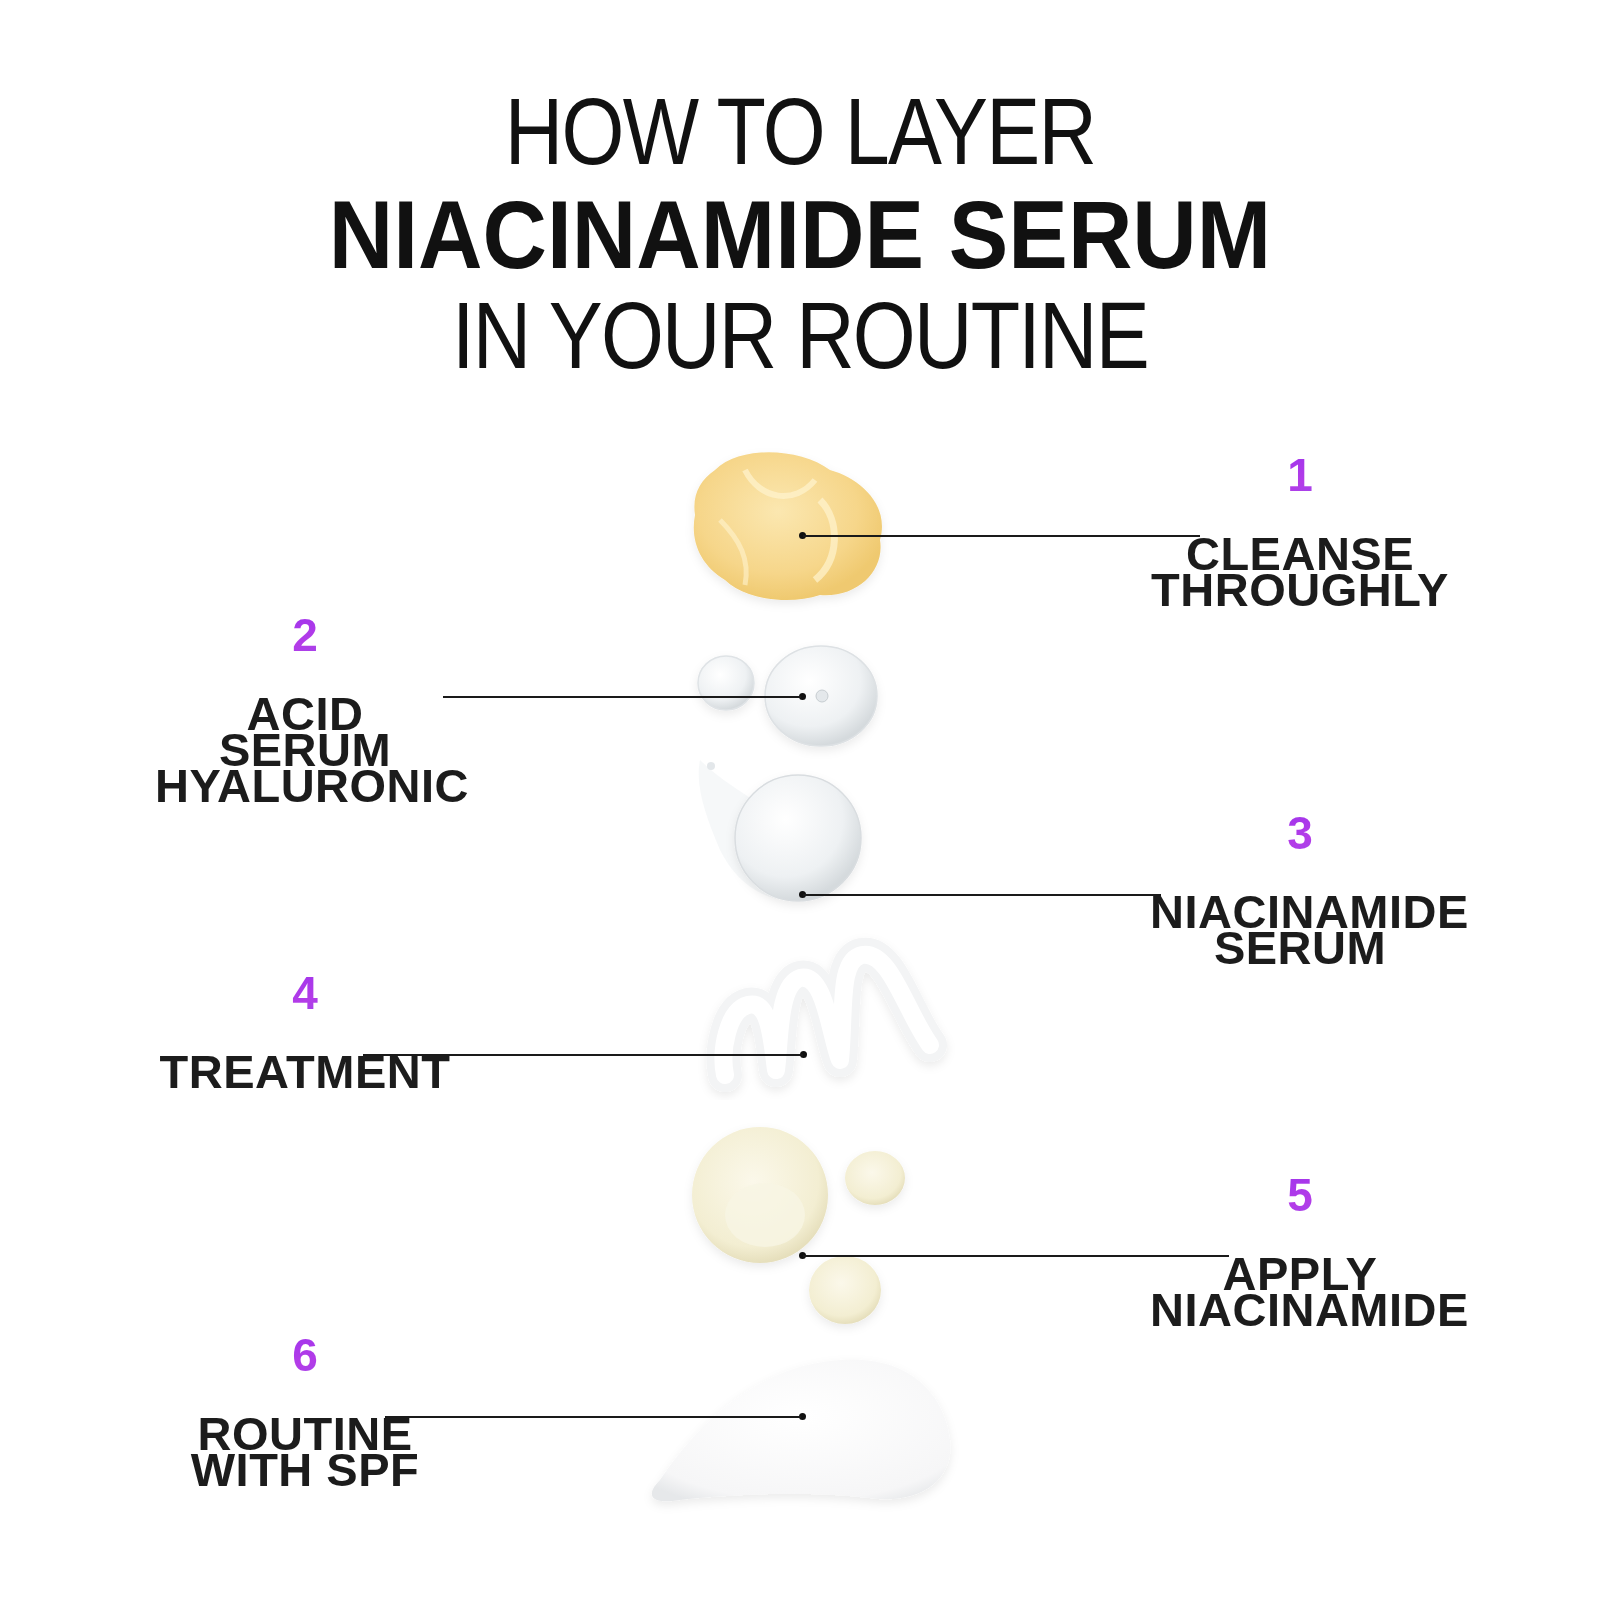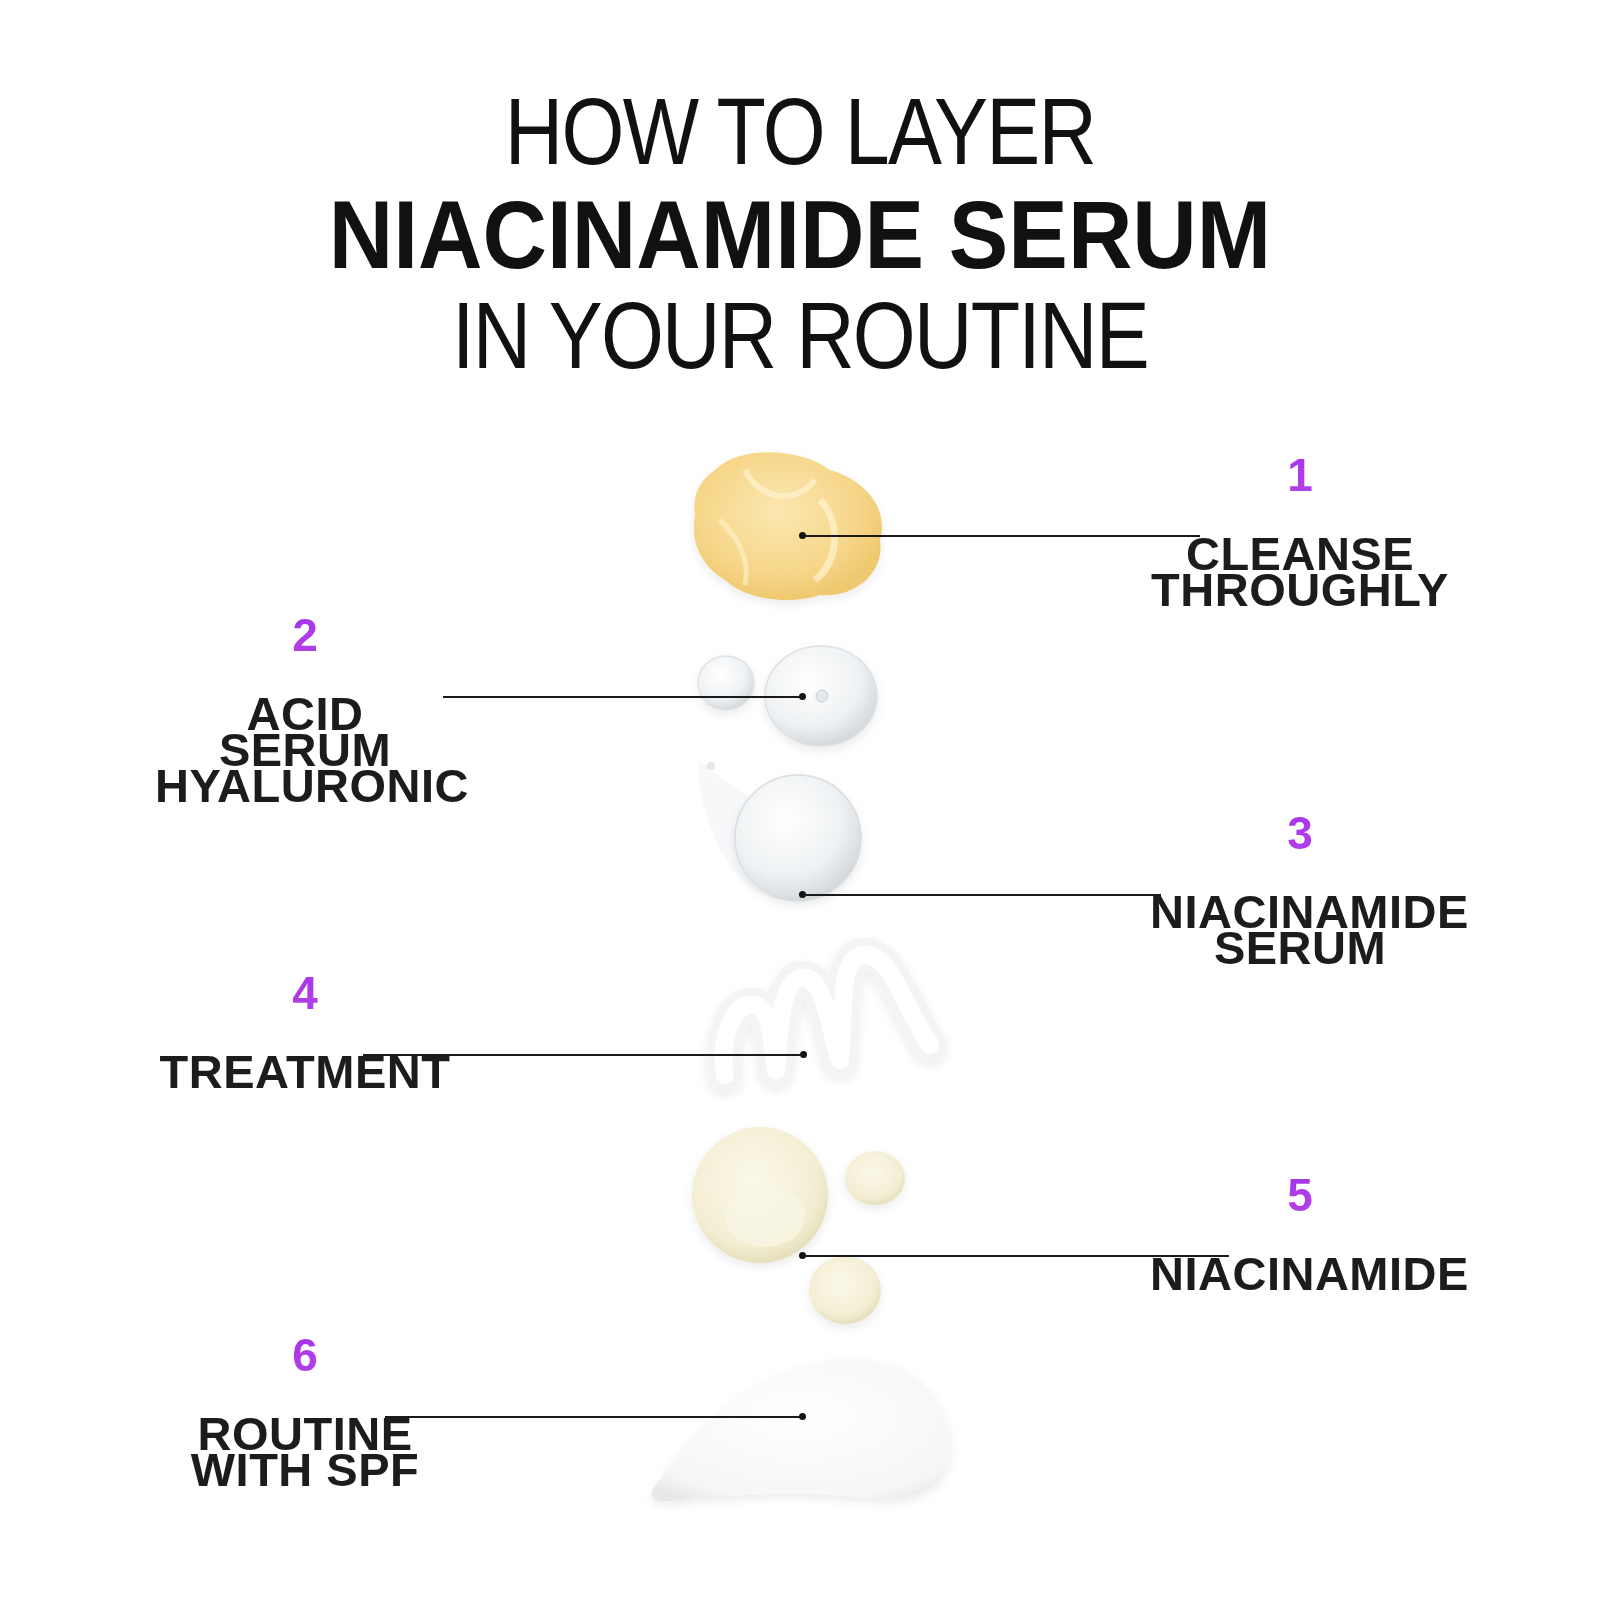--- a/index.html
+++ b/index.html
@@ -131,20 +131,21 @@
 <div class="step" style="left:155px; top:970px;">
   <div class="num">4</div>
   <div class="label">
     <div>TREATMENT</div>
   </div>
 </div>
 
 <div class="step" style="left:1150px; top:1172px;">
   <div class="num">5</div>
   <div class="label">
+    <div>APPLY</div>
     <div>NIACINAMIDE</div>
   </div>
 </div>
 
 <div class="step" style="left:155px; top:1332px;">
   <div class="num">6</div>
   <div class="label">
     <div>ROUTINE</div>
     <div>WITH SPF</div>
   </div>

